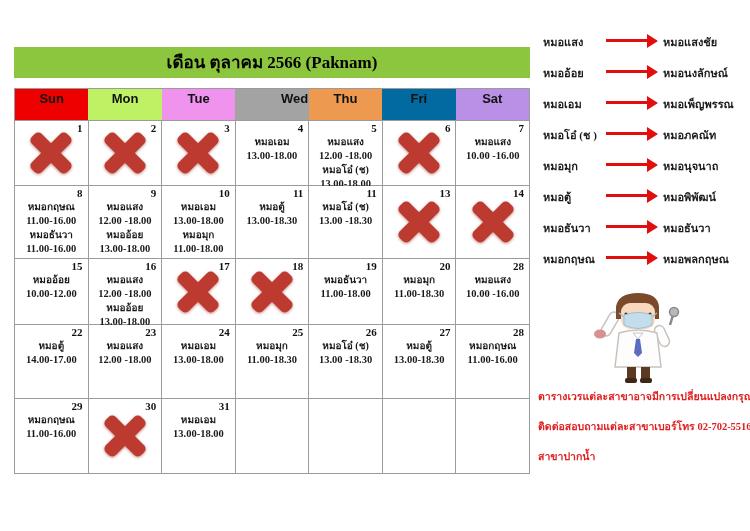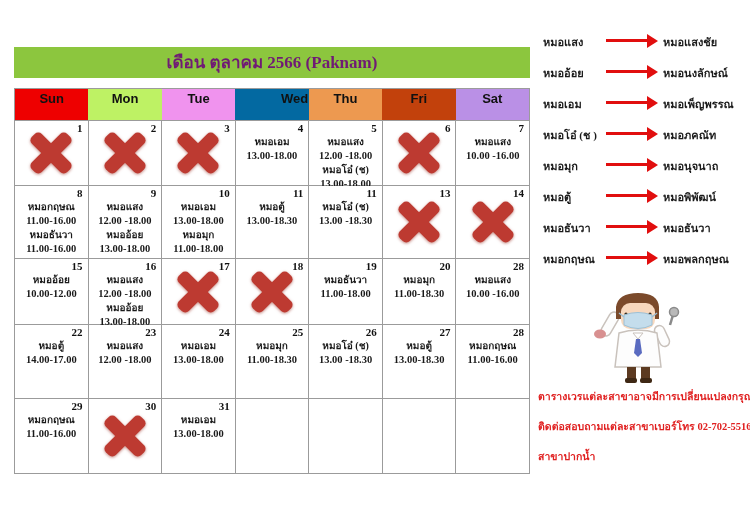--- a/index.html
+++ b/index.html
@@ -19,21 +19,21 @@
     overflow:hidden;
   }
   .stage{position:absolute;inset:0;}
 
   
   .calendar{position:absolute;left:14px;top:47px;width:516px;}
   .cal-title{
     background:var(--title-bg);
     height:31px;line-height:31px;
     text-align:center;font-weight:bold;font-size:17px;
-    margin-bottom:10px;color:#701a75;
+    margin-bottom:10px;color:#000000;
   }
   .weekday-row{
     display:grid;grid-template-columns:repeat(7,1fr);
     height:32px;border:1px solid var(--border-gray);border-bottom:none;
   }
   .wd{
     font-family:"Liberation Sans","DejaVu Sans",sans-serif;
     font-weight:bold;font-size:13px;line-height:19px;
     text-align:center;color:#111;
   }
@@ -110,23 +110,23 @@
 <body>
 
 <div class="stage">
 
   <div class="calendar">
     <div class="cal-title">เดือน ตุลาคม 2566 (Paknam)</div>
     <div class="weekday-row" id="weekday-row">
         <div class="wd" style="background: rgb(238, 0, 0);">Sun</div>
         <div class="wd" style="background: #bef264;">Mon</div>
         <div class="wd" style="background: rgb(240, 147, 238);">Tue</div>
-        <div class="wd" style="background: #0369a1; padding-left: 45px;">Wed</div>
+        <div class="wd" style="background: #a3a3a3; padding-left: 45px;">Wed</div>
         <div class="wd" style="background: rgb(237, 153, 80);">Thu</div>
-        <div class="wd" style="background: #c2410c;">Fri</div>
+        <div class="wd" style="background: #0369a1;">Fri</div>
         <div class="wd" style="background: rgb(186, 144, 230);">Sat</div>
       </div>
     <div class="cal-grid" id="cal-grid">
         <div class="cell closed">
           <div class="daynum">1</div>
           <div class="xmark"></div>
         </div>
         <div class="cell closed">
           <div class="daynum">2</div>
           <div class="xmark"></div>

